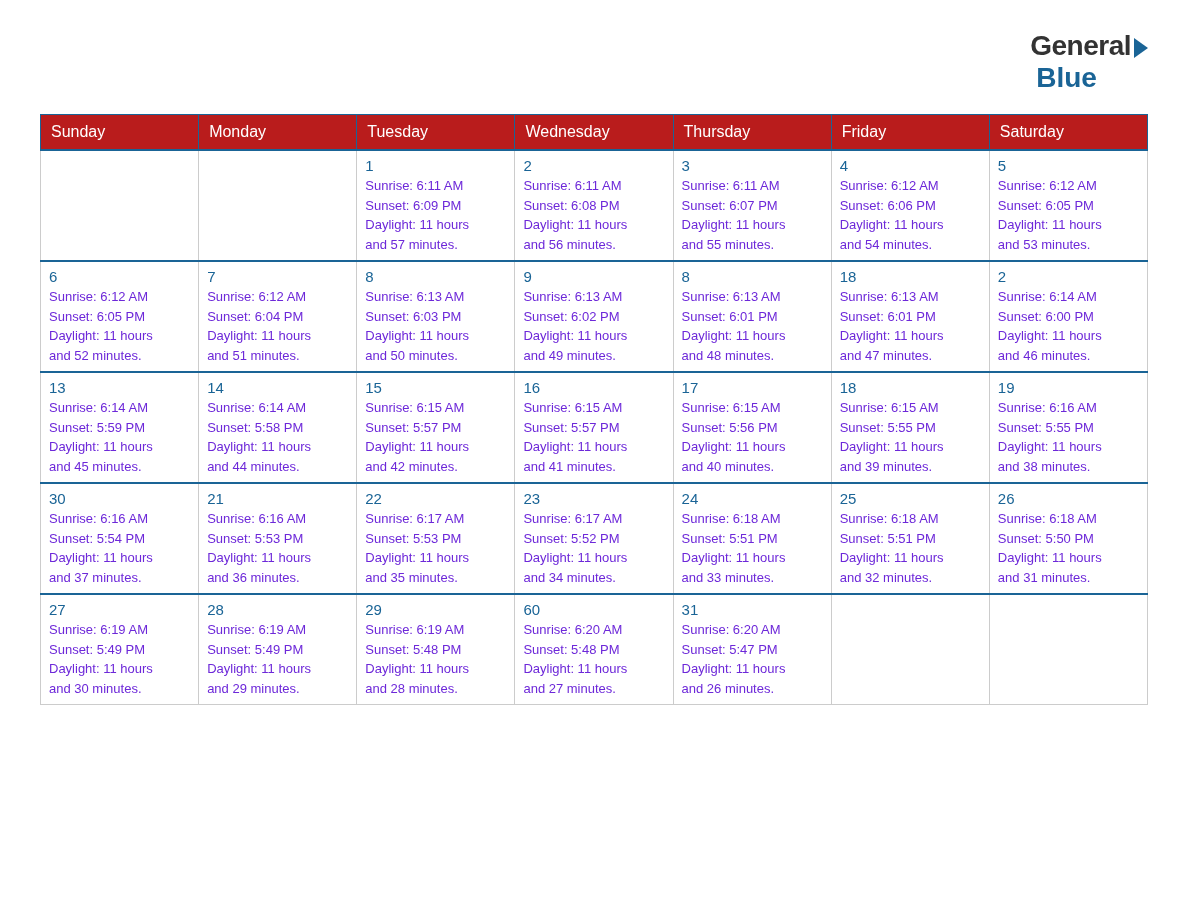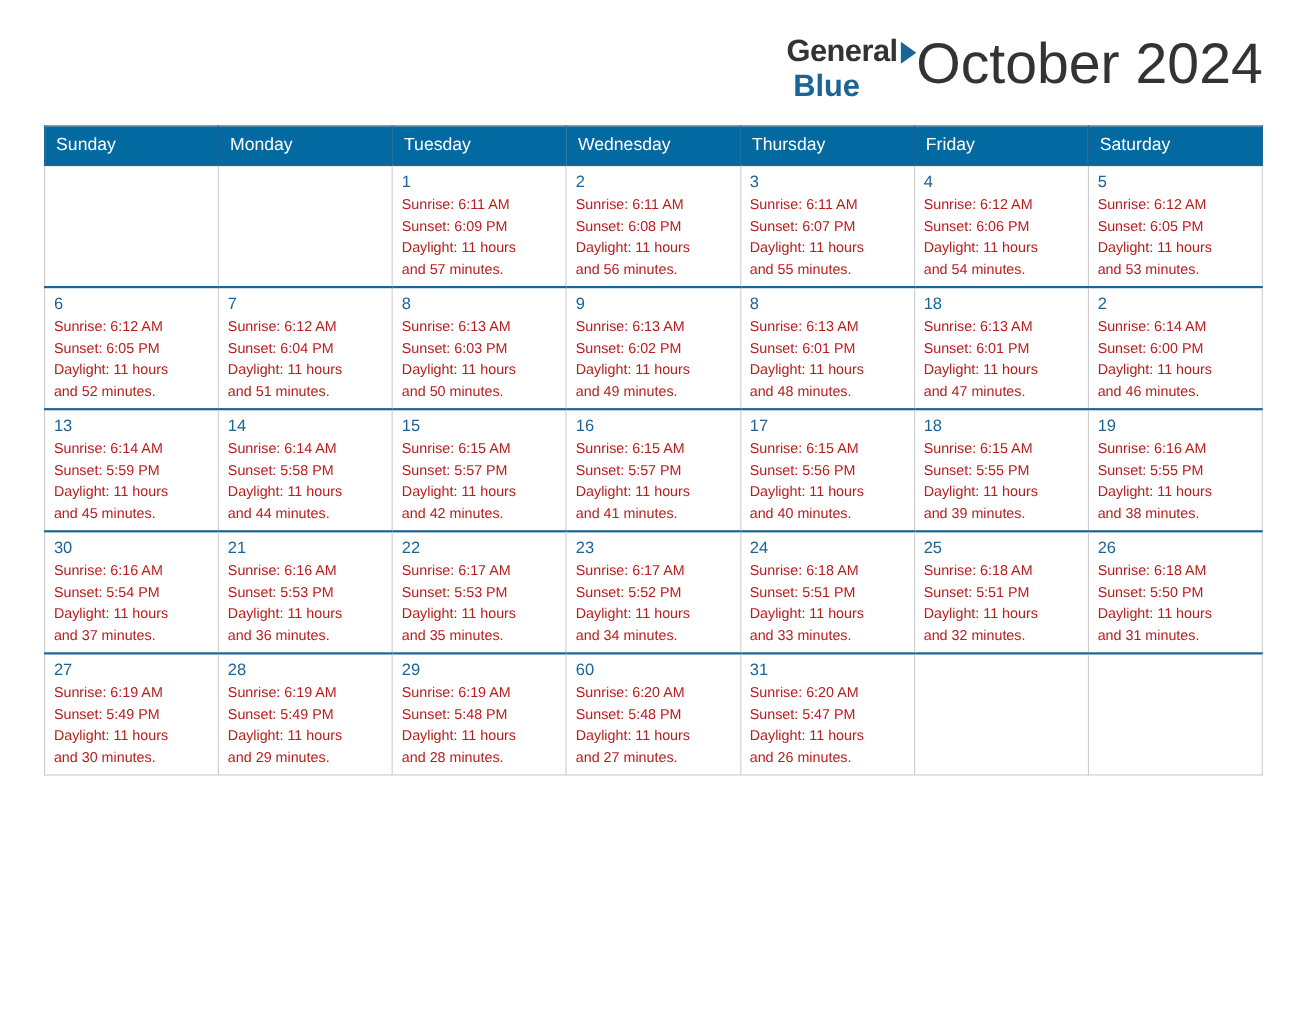--- a/index.html
+++ b/index.html
@@ -53,21 +53,21 @@
       font-size: 22px;
       color: #555;
       margin-top: 4px;
     }
     .calendar-table {
       width: 100%;
       border-collapse: collapse;
       margin-top: 10px;
     }
     .calendar-table th {
-      background-color: #0369a1;
+      background-color: #b91c1c;
       color: #fff;
       text-align: left;
       padding: 8px 10px;
       font-size: 16px;
       font-weight: normal;
       border: 1px solid #1a6496;
     }
     .calendar-table td {
       border: 1px solid #ccc;
       vertical-align: top;
@@ -80,21 +80,21 @@
     .day-number {
       font-size: 15px;
       color: #1a6496;
       font-weight: normal;
       display: block;
       margin-bottom: 2px;
     }
     .day-info {
       font-size: 13px;
       line-height: 1.5;
-      color: #b91c1c;
+      color: #6d28d9;
     }
     .calendar-table tr td {
       border-top: 2px solid #1a6496;
     }
     .empty-cell {
       background: #fff;
     }
   </style>
 </head>
 <body>
@@ -103,21 +103,20 @@
   <div class="logo">
     <div class="logo-top">
       <span class="logo-general">General</span>
       <div class="logo-arrow"></div>
     </div>
     <div style="display:flex; align-items:center; margin-left: 6px;">
       <span style="font-size:28px; font-weight:bold; color:#1a6496;">Blue</span>
     </div>
   </div>
   <div class="title-section">
-    <div class="calendar-title">October 2024</div>
   </div>
 </div>
 
 <table class="calendar-table">
   <thead>
     <tr>
       <th>Sunday</th>
       <th>Monday</th>
       <th>Tuesday</th>
       <th>Wednesday</th>

